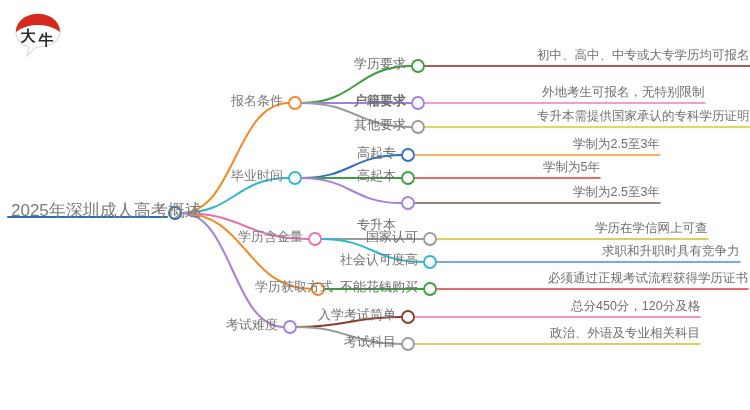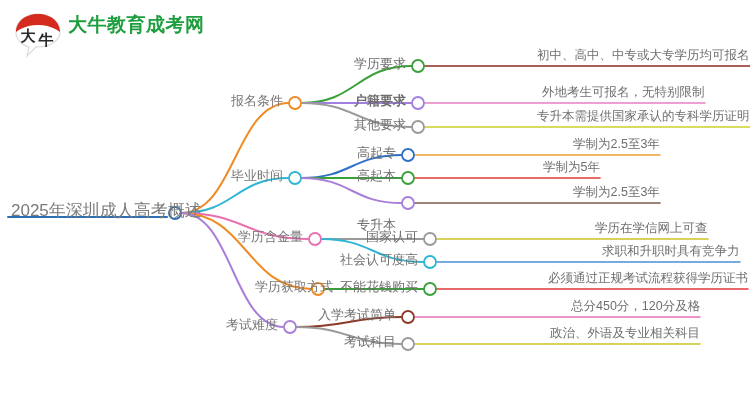--- a/index.html
+++ b/index.html
@@ -85,21 +85,20 @@
 <body>
 
 <div class="logo-wrap">
   <svg class="logo-mark" viewBox="0 0 48 46">
     <path d="M24 2 C11 2 2 10 2 20 C2 27 7 33 15 35 L13 44 L22 35 C23.3 35.2 24 35 24 35 C37 35 46 28 46 20 C46 10 37 2 24 2 Z" fill="#ffffff" stroke="#dcdcdc" stroke-width="1.2"></path>
     <path d="M24 2 C11 2 2 10 2 20 C2 20 10 13 24 13 C38 13 46 20 46 20 C46 10 37 2 24 2 Z" fill="#d42b1e"></path>
     <text x="14" y="29" font-family="'Liberation Sans',sans-serif" font-size="15" font-weight="bold" fill="#2a2a2a" text-anchor="middle">大</text>
     <text x="32" y="33" font-family="'Liberation Sans',sans-serif" font-size="15" font-weight="bold" fill="#2a2a2a" text-anchor="middle">牛</text>
   </svg>
   <div class="logo-text">
-    <div class="logo-cn">大牛教育成考网</div>
   </div>
 </div>
 
 <svg id="mindmap-canvas" viewBox="0 0 750 410">
   <g id="links-layer">
       <path d="M8,217 L167,217" fill="none" stroke="#2b6fb5" stroke-width="2" stroke-linecap="round"></path>
       <path d="M181,213 C235,213 235,103 289,103" fill="none" stroke="#f08a24" stroke-width="2" stroke-linecap="round"></path>
       <path d="M301,103 C356.5,103 356.5,66 412,66" fill="none" stroke="#3aa03a" stroke-width="2" stroke-linecap="round"></path>
       <path d="M424,66 L750,66" fill="none" stroke="#8d2a20" stroke-width="1.6" stroke-linecap="round"></path>
       <path d="M301,103 C356.5,103 356.5,103 412,103" fill="none" stroke="#a07fe0" stroke-width="2" stroke-linecap="round"></path>

